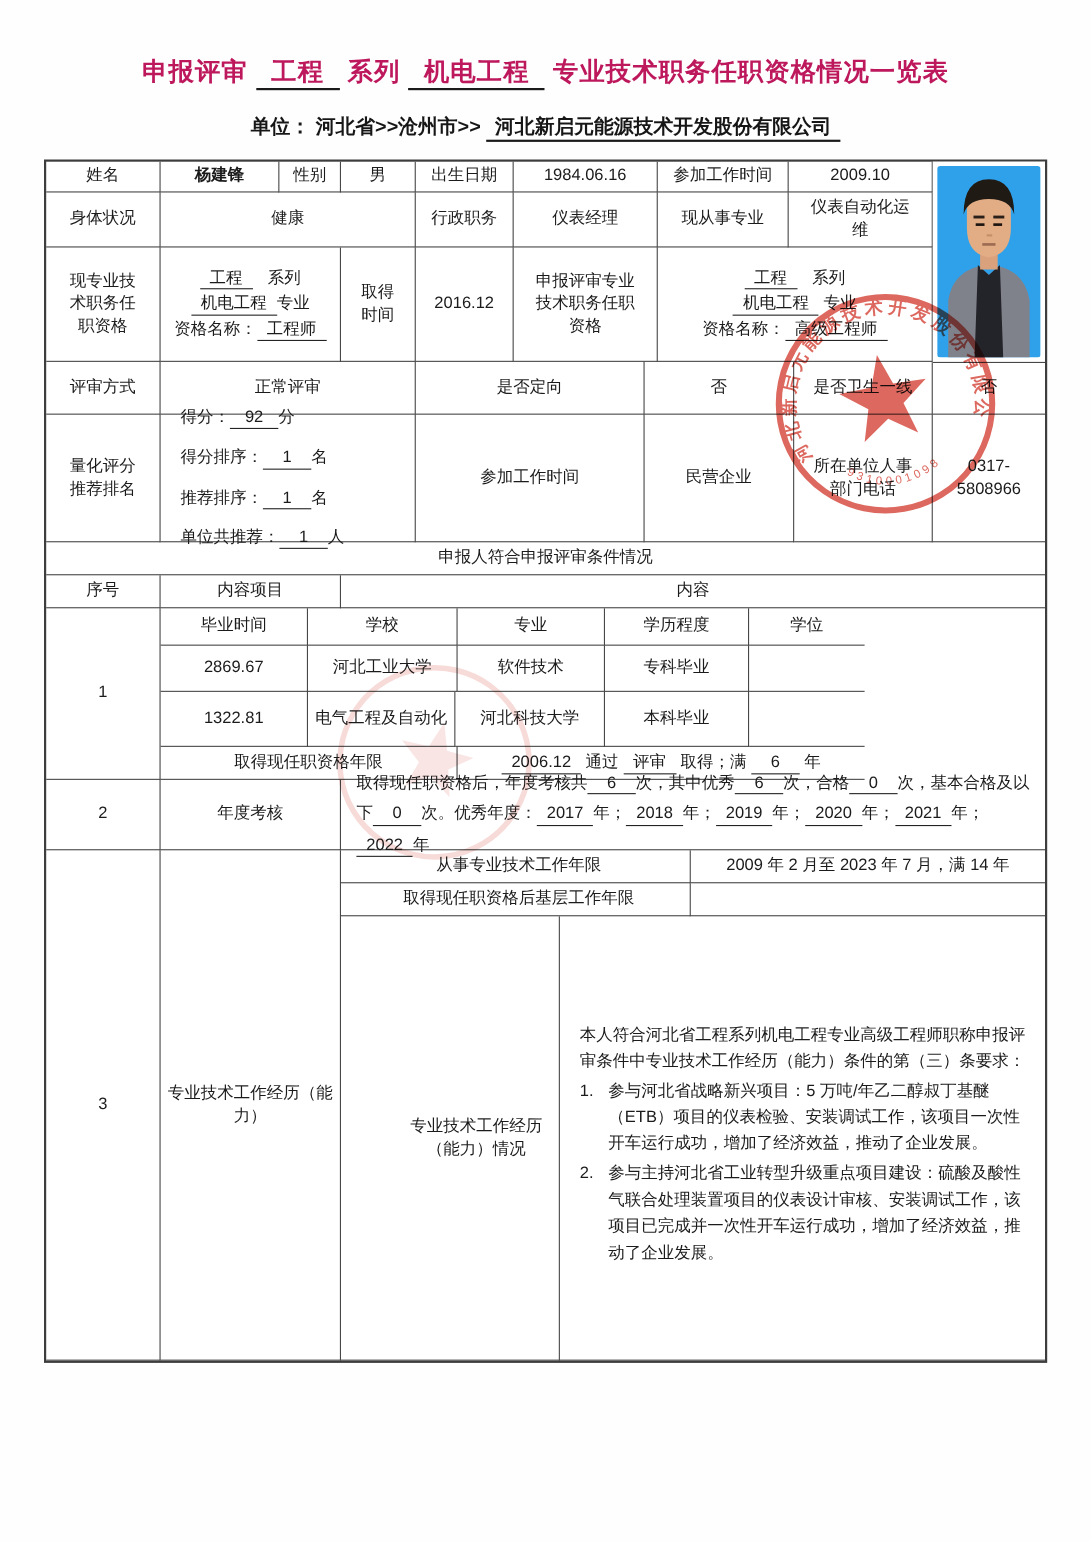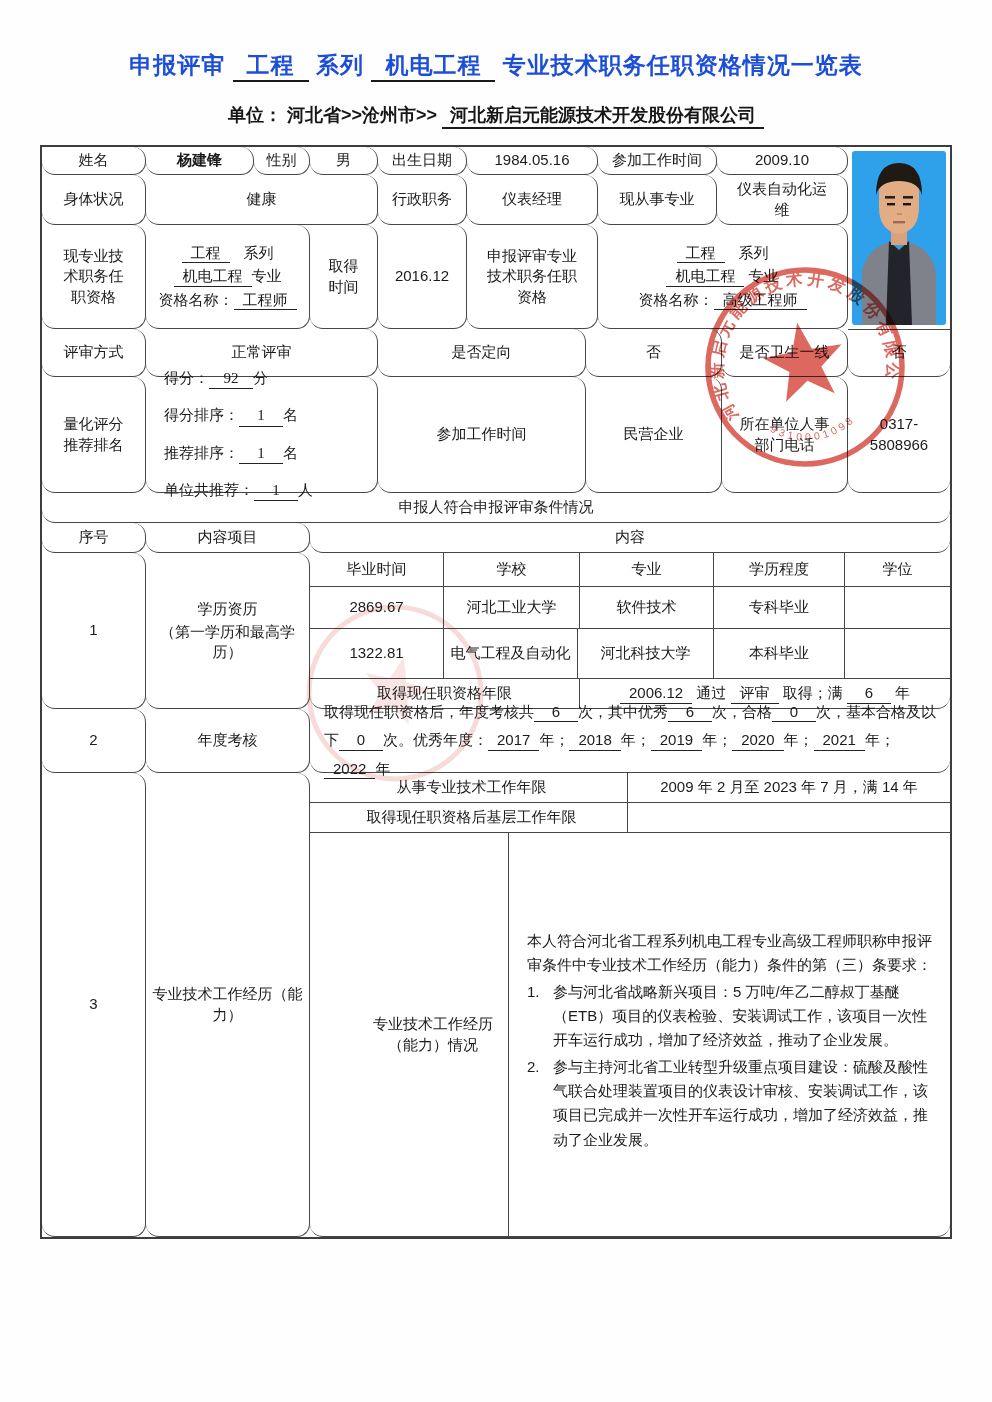--- a/index.html
+++ b/index.html
@@ -1,39 +1,39 @@
 <!DOCTYPE html>
 <html><head>
 <meta charset="utf-8">
 <style>
   html,body{margin:0;padding:0;background:#ffffff;}
   body{width:992px;height:1402px;position:relative;font-family:"Liberation Sans","DejaVu Sans",sans-serif;color:#1b1b1b;}
   .page{position:absolute;inset:0;background:#fefefe;}
-  .title{margin-top:50px;text-align:center;font-size:23px;font-weight:700;letter-spacing:1px;color:#1d4ed8;}
+  .title{margin-top:50px;text-align:center;font-size:23px;font-weight:700;letter-spacing:1px;color:#be185d;}
   .tu{border-bottom:2.5px solid #1a1a1a;padding:0 14px 2px;}
   .subtitle{margin-top:22px;text-align:center;font-size:18px;font-weight:600;color:#161616;}
   .cu{border-bottom:2px solid #1a1a1a;padding:0 8px 2px;}
   .formtable{position:relative;margin:18px 0 0 40px;width:912px;border:2px solid #3d3d3d;box-sizing:border-box;background:#fff;}
   .r{display:flex;}
-  .c{box-sizing:border-box;flex-shrink:0;border-right:1px solid #474747;border-bottom:1px solid #474747;display:flex;align-items:center;justify-content:center;text-align:center;font-size:15px;line-height:1.35;padding:2px 4px;border-radius:13px;}
+  .c{box-sizing:border-box;flex-shrink:0;border-right:1px solid #474747;border-bottom:1px solid #474747;display:flex;align-items:center;justify-content:center;text-align:center;font-size:15px;line-height:1.35;padding:2px 4px;}
   .cl{border-right:none;}
   .left{justify-content:flex-start;text-align:left;}
   .lines>div{margin:3px 0;}
   .u{display:inline-block;border-bottom:1.5px solid #232323;padding:0 9px 1px;line-height:1.15;}
   .num{min-width:26px;text-align:center;}
   .bold{font-weight:700;}
   .pad18{padding-left:18px;padding-right:18px;}
   .pad16{padding-left:16px;padding-right:16px;}
   .inner{display:flex;flex-direction:column;padding:0;align-items:stretch;}
   .irow{display:flex;flex-shrink:0;}
   .ic{box-sizing:border-box;flex-shrink:0;border-right:1px solid #474747;border-bottom:1px solid #474747;display:flex;align-items:center;justify-content:center;text-align:center;font-size:15px;line-height:1.35;padding:2px 4px;}
   .ic.cl{border-right:none;}
   .irow.lastrow .ic{border-bottom:none;}
   .scorelines{width:100%;padding-left:14px;text-align:left;font-size:15px;}
-  .scorelines>div{margin:16px 0;font-family:Liberation Serif, serif;}
+  .scorelines>div{margin:16px 0;}
   .annual{text-align:left;font-size:15px;line-height:1.9;padding:4px 10px;}
   .content{text-align:left;font-size:15px;line-height:1.62;padding:6px 14px;}
   .content .intro{margin:12px 0 2px 0;}
   .li{display:flex;margin-top:2px;}
   .li .no{width:26px;flex-shrink:0;}
   .li .txt{flex:1;}
   .photo-wrap{position:absolute;top:0;right:0;width:102px;height:182px;border-bottom:1px solid #474747;display:flex;align-items:center;justify-content:center;background:#fff;}
   .seal{position:absolute;left:697px;top:252px;z-index:5;opacity:.82;mix-blend-mode:multiply;pointer-events:none;}
   .seal2{position:absolute;left:300px;top:598px;z-index:4;opacity:.20;mix-blend-mode:multiply;pointer-events:none;}
   .narrow{display:inline-block;max-width:122px;margin-left:48px;}
@@ -59,21 +59,21 @@
   </div>
 
   <div class="formtable">
 
     <div class="r" style="height:28px">
       <div class="c" style="width:104px">姓名</div>
       <div class="c bold" style="width:108px">杨建锋</div>
       <div class="c" style="width:56px">性别</div>
       <div class="c" style="width:68px">男</div>
       <div class="c" style="width:89px">出生日期</div>
-      <div class="c" style="width:131px">1984.05.16</div>
+      <div class="c" style="width:131px">1984.06.16</div>
       <div class="c" style="width:119px">参加工作时间</div>
       <div class="c" style="width:131px">2009.10</div>
     </div>
 
     <div class="r" style="height:50px">
       <div class="c" style="width:104px">身体状况</div>
       <div class="c" style="width:232px">健康</div>
       <div class="c" style="width:89px">行政职务</div>
       <div class="c" style="width:131px">仪表经理</div>
       <div class="c" style="width:119px">现从事专业</div>
@@ -148,26 +148,20 @@
     </div>
 
     <div class="r" style="height:30px">
       <div class="c" style="width:104px">序号</div>
       <div class="c" style="width:164px">内容项目</div>
       <div class="c cl" style="width:640px">内容</div>
     </div>
 
     <div class="r" style="height:156px">
       <div class="c" style="width:104px">1</div>
-      <div class="c" style="width:164px">
-        <div class="lines">
-          <div>学历资历</div>
-          <div>（第一学历和最高学历）</div>
-        </div>
-      </div>
       <div class="c cl inner" style="width:640px">
         <div class="irow" style="height:34px">
           <div class="ic" style="width:134px">毕业时间</div>
           <div class="ic" style="width:136px">学校</div>
           <div class="ic" style="width:134px">专业</div>
           <div class="ic" style="width:131px">学历程度</div>
           <div class="ic cl" style="width:105px">学位</div>
         </div>
         <div class="irow" style="height:42px">
           <div class="ic" style="width:134px">2869.67</div>

